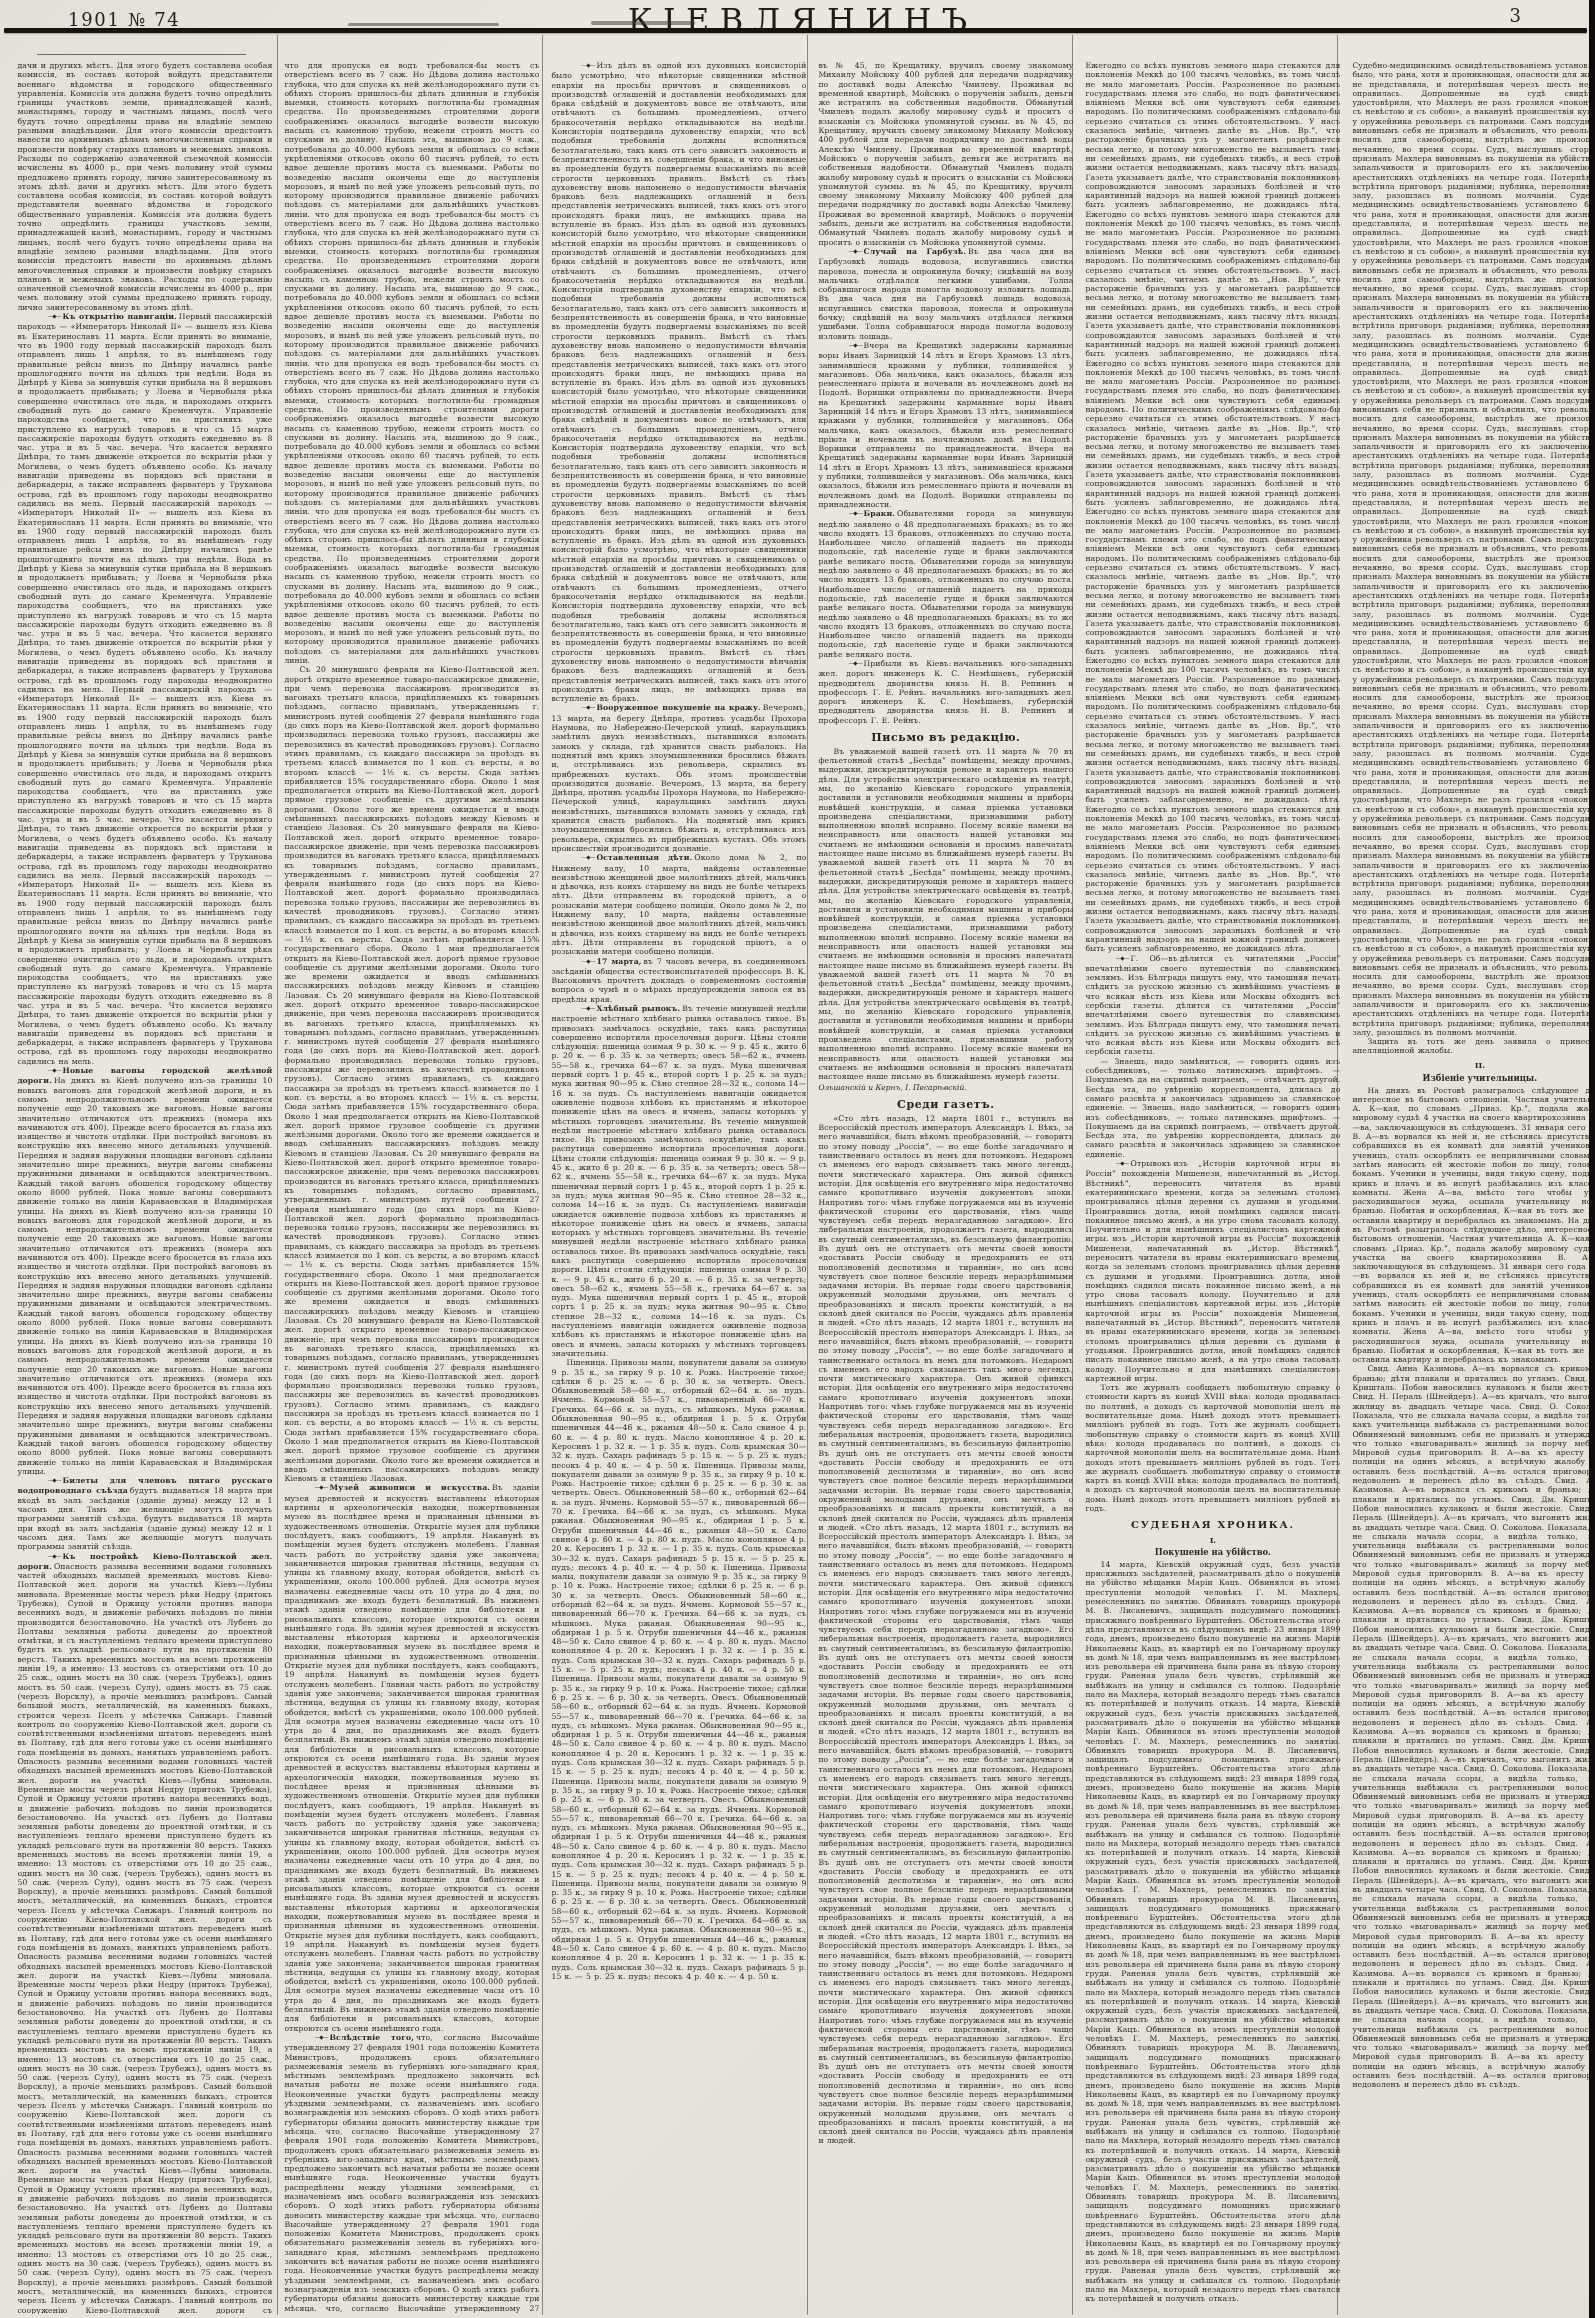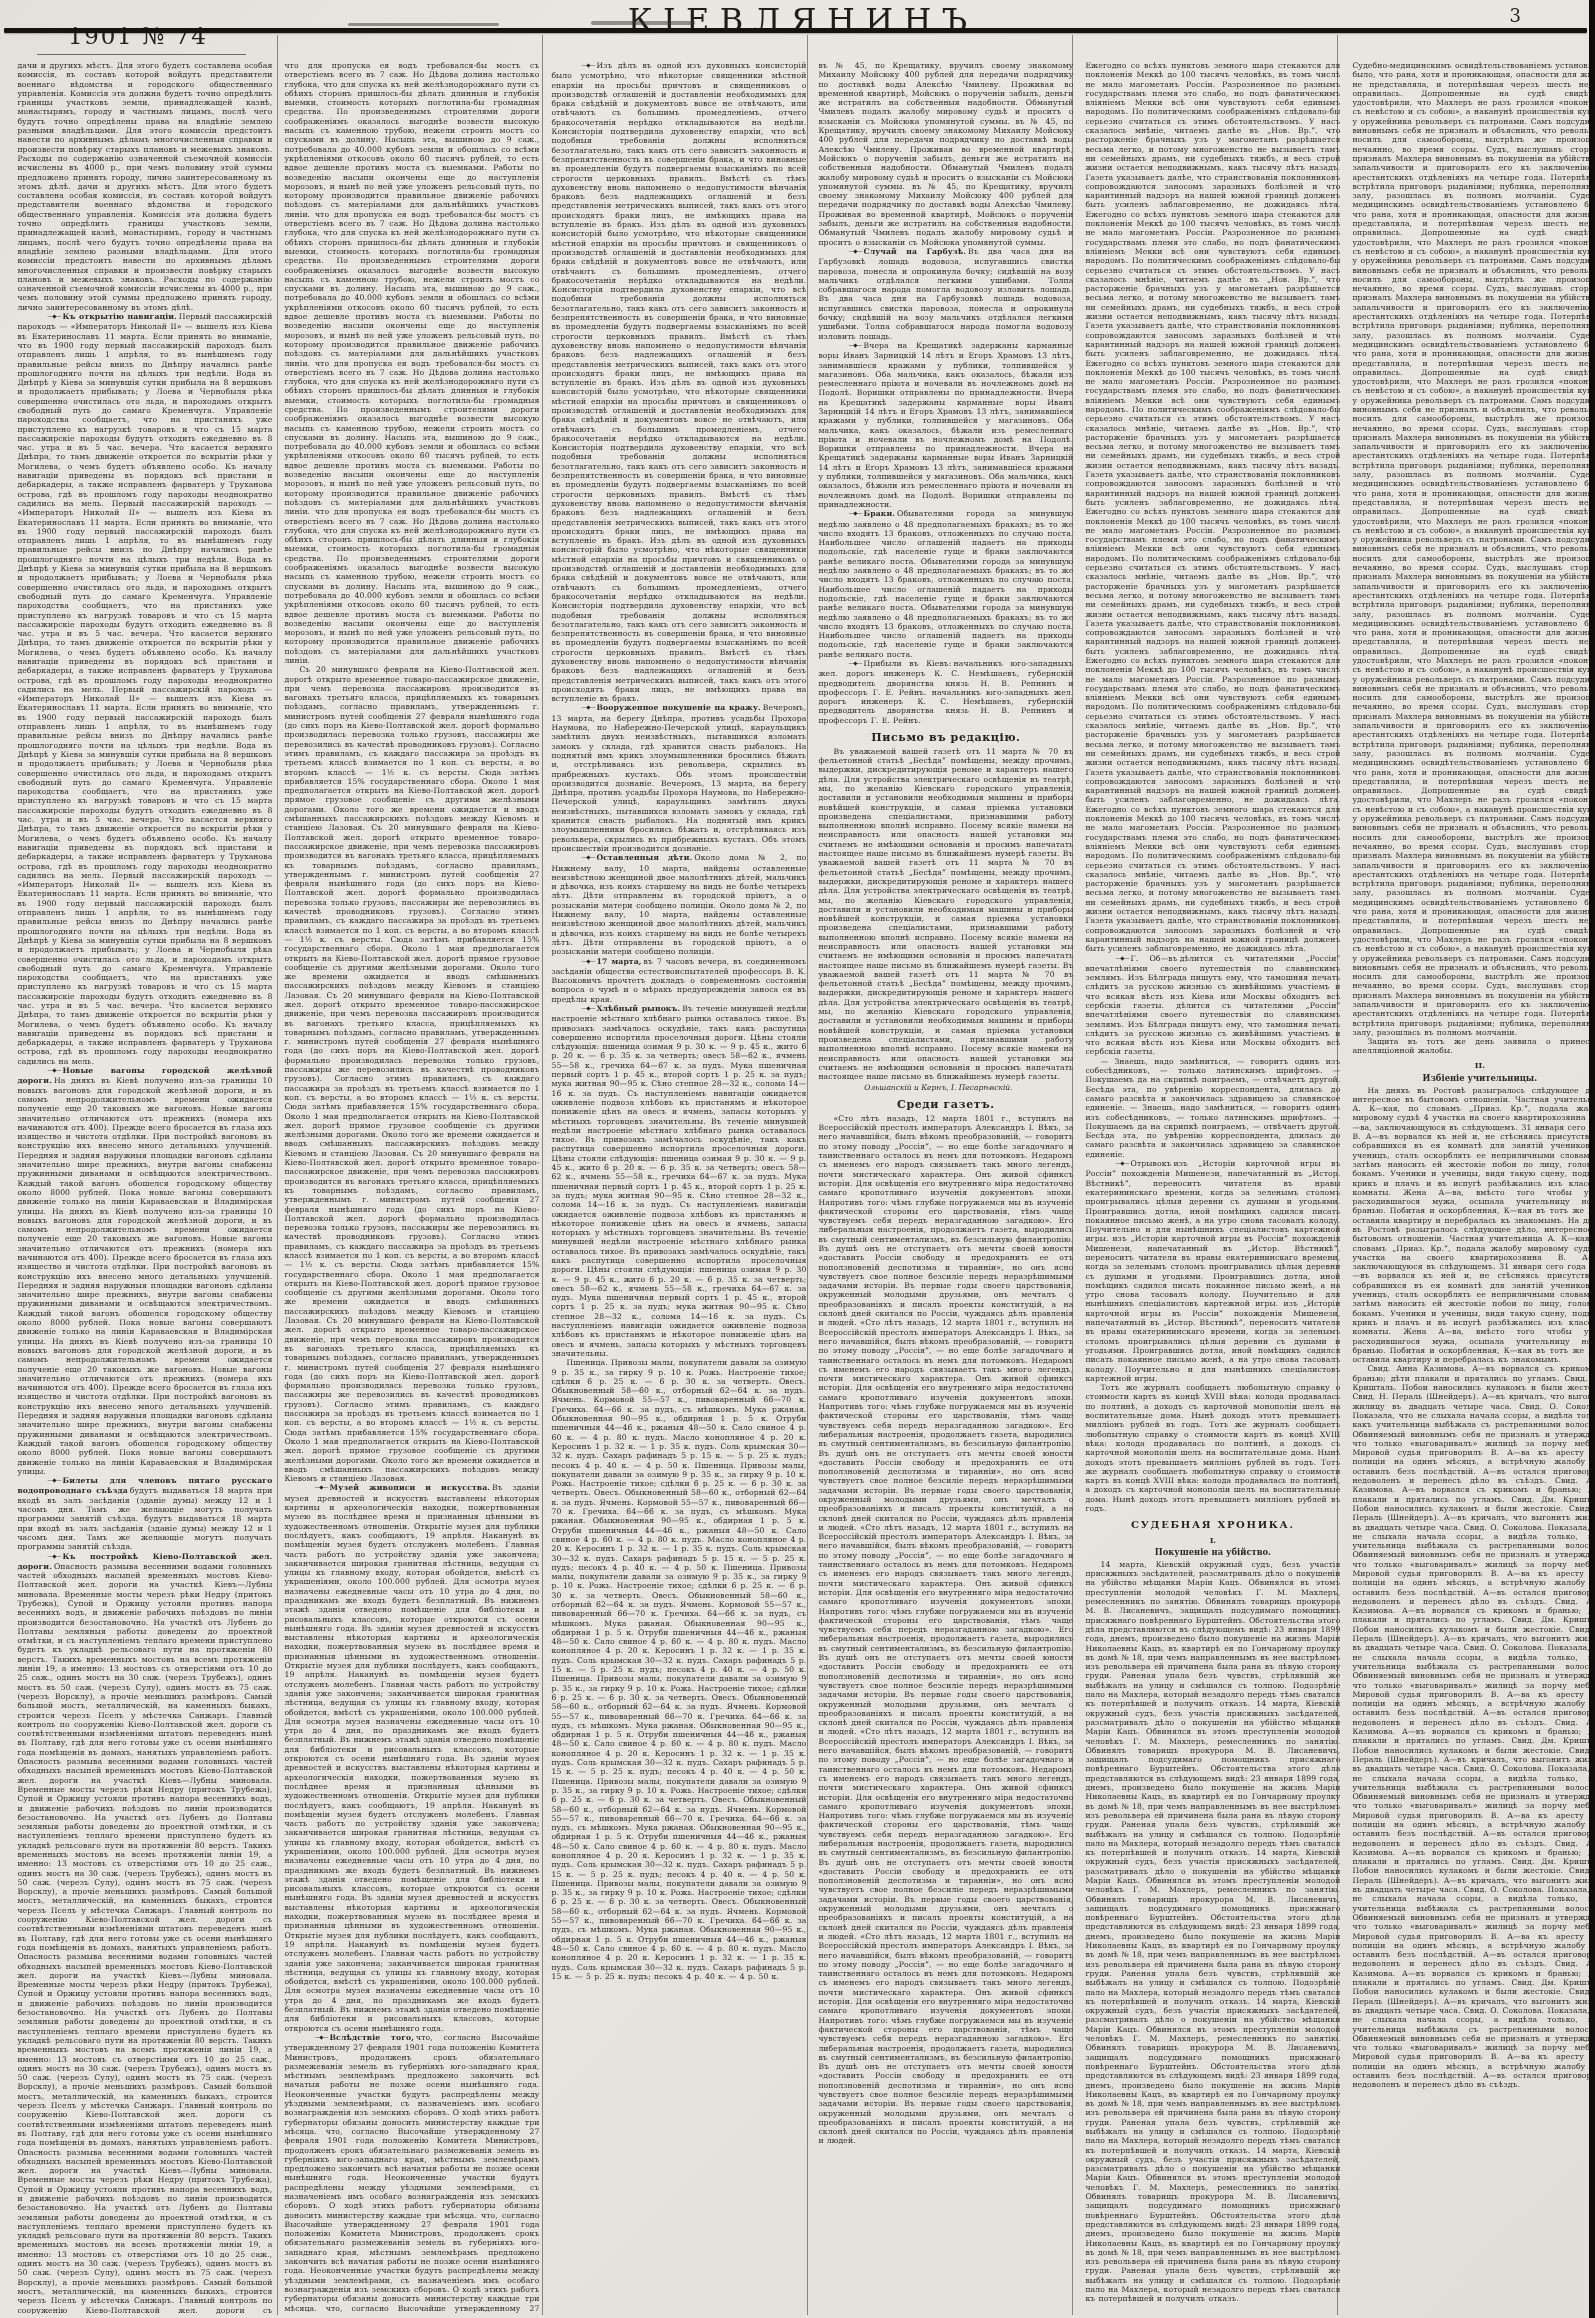--- a/index.html
+++ b/index.html
@@ -2,21 +2,21 @@
 <html style="font-size:9.3px"><head>
 <meta charset="utf-8">
 <style>
   html,body{margin:0;padding:0;}
   .page{
     position:relative; width:1595px; height:2319px; overflow:hidden;
     background:linear-gradient(135deg,#e3e0d9 0%,#eae7e0 18%,#e8e5de 55%,#e2dfd8 100%);
     font-family:"DejaVu Serif", serif; color:#2b2822;
   }
   
-  .issue{position:absolute; left:68px; top:23px; font-size:23px; letter-spacing:1.7px; color:#24211b;}
+  .issue{position:absolute; left:68px; top:9px; font-size:18px; letter-spacing:1.7px; color:#24211b;}
   .title{position:absolute; left:50%; transform:translateX(-50%); top:1.2px;
          font-size:32px; letter-spacing:10.4px; padding-left:10.4px; color:#201d17; font-weight:500; white-space:nowrap;}
   .pagenum{position:absolute; right:74px; top:4.6px; font-size:18px; color:#24211b;}
   .headrule{position:absolute; left:3.5px; right:8px; top:28px; height:4.6px;
             background:#17140f; border-radius:1.2px; box-shadow:0 1.2px 0 rgba(23,20,15,.25);}
   .subrule{position:absolute; left:37px; top:54px; width:209px; height:1.2px; background:#716c61;}
   .edgebar{position:absolute; right:0; top:0; width:6.4px; height:2319px; background:#0d0c0a;}
   .smudge{position:absolute; background:#3a362e; opacity:.5; border-radius:1.7px;}
   
   .vrule{position:absolute; top:35px; height:2280px; width:1.2px; background:#55514a; opacity:.65;}
@@ -27,21 +27,21 @@
         text-indent:15px; word-spacing:0.6px; letter-spacing:0.1px; color:#2e2a23;}
   p.art.noindent{text-indent:0;}
   .marker{display:inline-block; font-size:5.5px; letter-spacing:-0.6px; transform:translateY(-0.6px);
           padding-right:1.7px; color:#26231d;}
   .lead{padding-right:2px;}
   .lead.b{font-weight:bold;}
   .heading{font-weight:bold; font-size:11px; text-align:center; margin:5.8px 0 2.9px; letter-spacing:0.6px; color:#26231d;}
   .heading.caps{font-size:10px; letter-spacing:1.7px;}
   .subnum{font-size:8px; text-align:center; margin:4.6px 0 1.2px; font-weight:bold;}
   .subtitle{font-weight:bold; font-size:8.4px; text-align:center; margin:2.3px 0 2.9px;}
-  .signature{font-style:italic; font-size:7.5px; text-align:center; padding-right:15px; margin:1.7px 0 4.6px;}
+  .signature{font-style:italic; font-size:7.5px; text-align:left; padding-right:15px; margin:1.7px 0 4.6px;}
 </style>
 </head>
 <body>
 
 <div class="page">
   <div>
     <span class="issue">1901 № 74</span>
     <span class="title">КІЕВЛЯНИНЪ</span>
     <span class="pagenum">3</span>
   </div>

